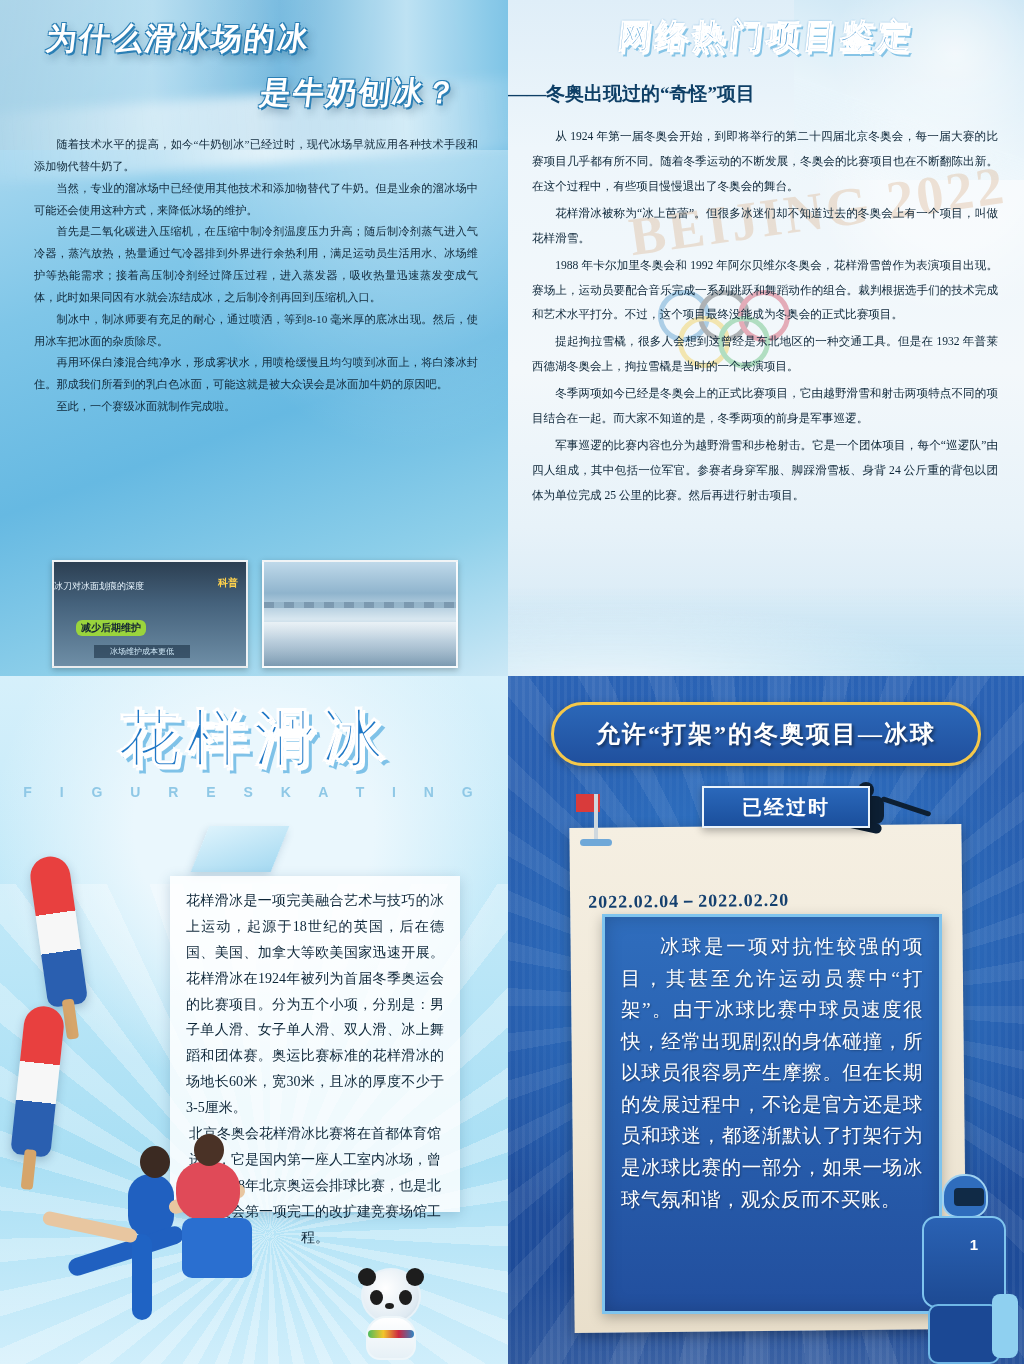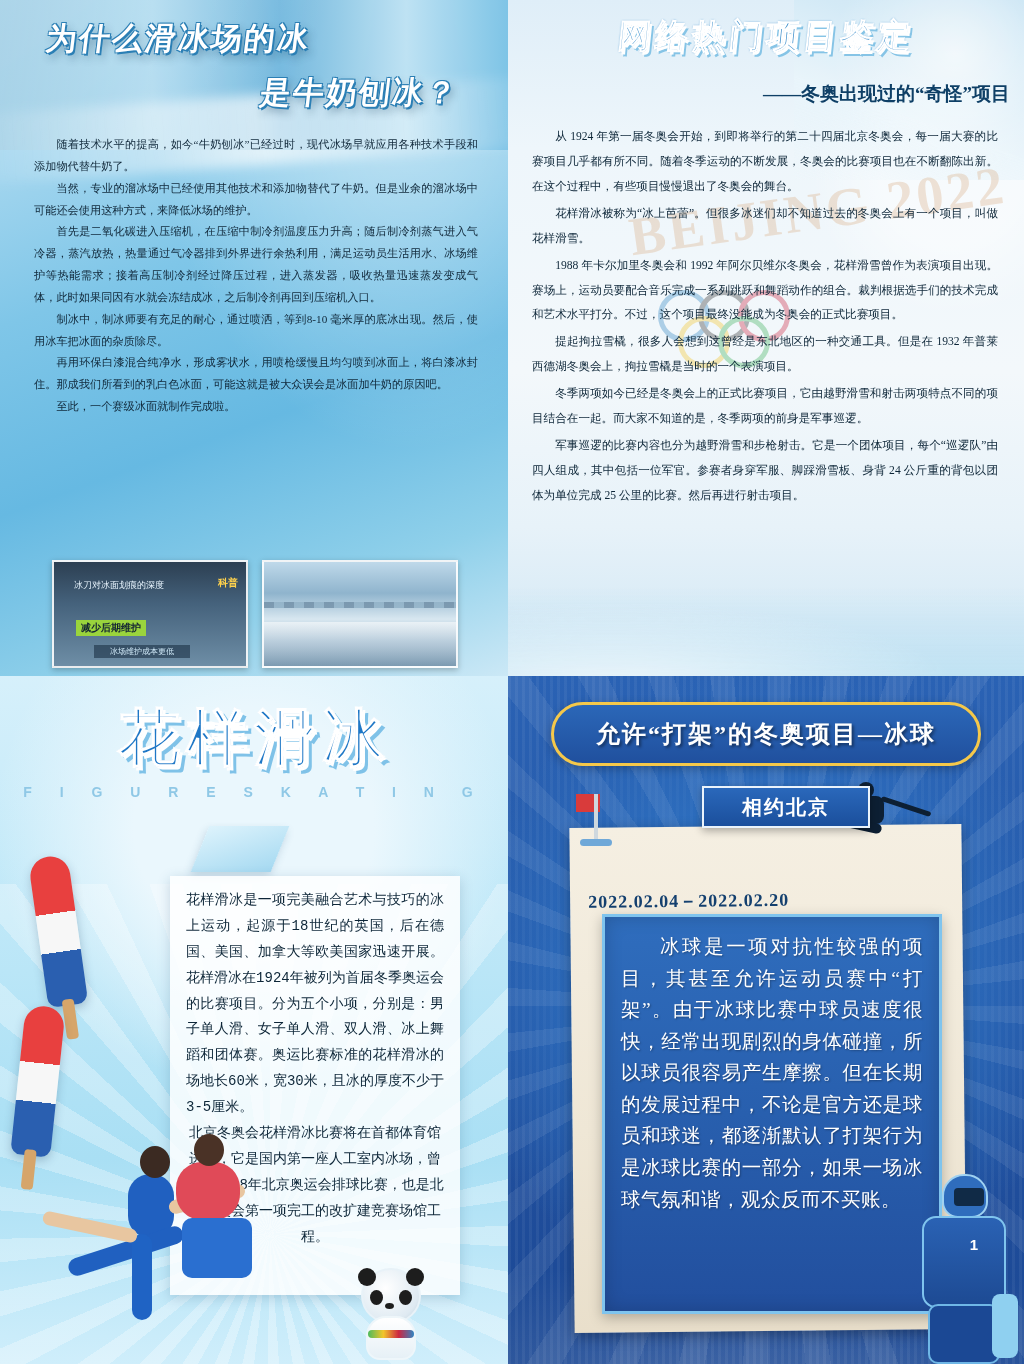--- a/index.html
+++ b/index.html
@@ -80,28 +80,28 @@
     width: 196px; height: 108px;
     border: 2px solid rgba(255,255,255,.9);
     box-shadow: 0 2px 6px rgba(0,0,0,.25);
     position: relative;
     overflow: hidden;
   }
   .photo-a {
     background: linear-gradient(180deg,#2c3f52 0%, #45627c 40%, #6e8ea6 100%);
   }
   .photo-a .cap1 {
-    position:absolute; left:20px; top:18px; width:120px;
+    position:absolute; left:0; top:18px; width:120px;
     color:#eaf6ff; font-size:9px; line-height:1.5;
-    font-family:Liberation Mono, monospace;
+    font-family:Liberation Sans, sans-serif;
   }
   .photo-a .cap2 {
     position:absolute; left:22px; top:58px;
     background:#9ad43c; color:#123; font-size:10px; font-weight:bold;
-    padding:1px 5px; border-radius:0;
+    padding:1px 5px; border-radius:6px;
   }
   .photo-a .cap3 {
     position:absolute; left:40px; bottom:8px;
     background:rgba(20,40,60,.55); color:#cfe8f7; font-size:8px;
     padding:1px 16px;
   }
   .photo-a .tag {
     position:absolute; right:8px; top:14px; color:#ffd24d; font-size:10px; font-weight:bold;
   }
   .photo-b {
@@ -159,21 +159,21 @@
     font-family:"Liberation Serif", serif;
     font-weight:bold; font-size:33px; letter-spacing:4px;
     color:#2f86c8;
     -webkit-text-stroke: 1px #ffffff;
     text-shadow: 3px 3px 0 #ffffff, 5px 5px 0 #86c4e6, 0 0 2px #2f86c8;
     transform: skewX(-6deg);
   }
   .p2-sub {
     position:relative; z-index:4;
     margin-top: 22px; padding-right: 14px;
-    text-align:right;
+    text-align:left;
     font-family:"Liberation Serif", serif;
     font-weight:bold; font-size:19px; color:#0e3f66;
   }
   .p2-body {
     position:relative; z-index:4;
     padding: 18px 26px 0 24px;
     font-family:"Liberation Serif", serif;
     font-size:11.6px; line-height:2.15; color:#0d2638;
     text-align:justify;
   }
@@ -209,25 +209,25 @@
     color:#1e77c6;
     text-shadow: 3px 3px 0 #ffffff, 6px 6px 0 #7fc2e8;
     -webkit-text-stroke: 1px #fff;
   }
   .p3-title .en {
     margin-top:4px;
     font-size:14px; letter-spacing:12px; color:#8fc8e6; font-weight:bold;
   }
   .p3-card {
     position:absolute; z-index:5;
-    left:170px; top:200px; width:290px; height:419px;
+    left:170px; top:200px; width:290px; height:336px;
     background: rgba(255,255,255,.82);
     box-shadow: 0 3px 12px rgba(30,80,120,.22);
     padding: 12px 16px;
-    font-family:Liberation Mono, monospace;
+    font-family:Liberation Serif, serif;
     font-size:14px; line-height:1.85; color:#0d2638;
     text-align:justify;
   }
   .p3-card p { margin-bottom:0; }
   .p3-card .center { text-align:center; }
   .p3-ice {
     position:absolute; left:200px; top:150px; width:80px; height:46px;
     background: linear-gradient(160deg,#ddf3fc,#a5d9f1);
     transform: skewX(-22deg);
     box-shadow: 0 4px 8px rgba(40,90,130,.2);
@@ -466,21 +466,21 @@
     </div>
 
     <div class="hockey-player">
       <span class="hp" style="left:34px;top:6px;width:16px;height:16px;border-radius:50%;"></span>
       <span class="hp" style="left:26px;top:20px;width:34px;height:28px;border-radius:8px;"></span>
       <span class="hp" style="left:14px;top:44px;width:44px;height:10px;border-radius:5px;transform:rotate(12deg);"></span>
       <span class="hp" style="left:56px;top:28px;width:52px;height:5px;border-radius:3px;transform:rotate(18deg);"></span>
     </div>
 
     <div class="p4-chip">
-      <span>相约北京</span>
+      <span>已经过时</span>
     </div>
 
     <div class="p4-box">
       <p>冰球是一项对抗性较强的项目，其甚至允许运动员赛中“打架”。由于冰球比赛中球员速度很快，经常出现剧烈的身体碰撞，所以球员很容易产生摩擦。但在长期的发展过程中，不论是官方还是球员和球迷，都逐渐默认了打架行为是冰球比赛的一部分，如果一场冰球气氛和谐，观众反而不买账。</p>
     </div>
 
     <div class="goalie">
       <span class="g-helmet"></span>
       <span class="g-face"></span>
       <span class="g-body"></span>

